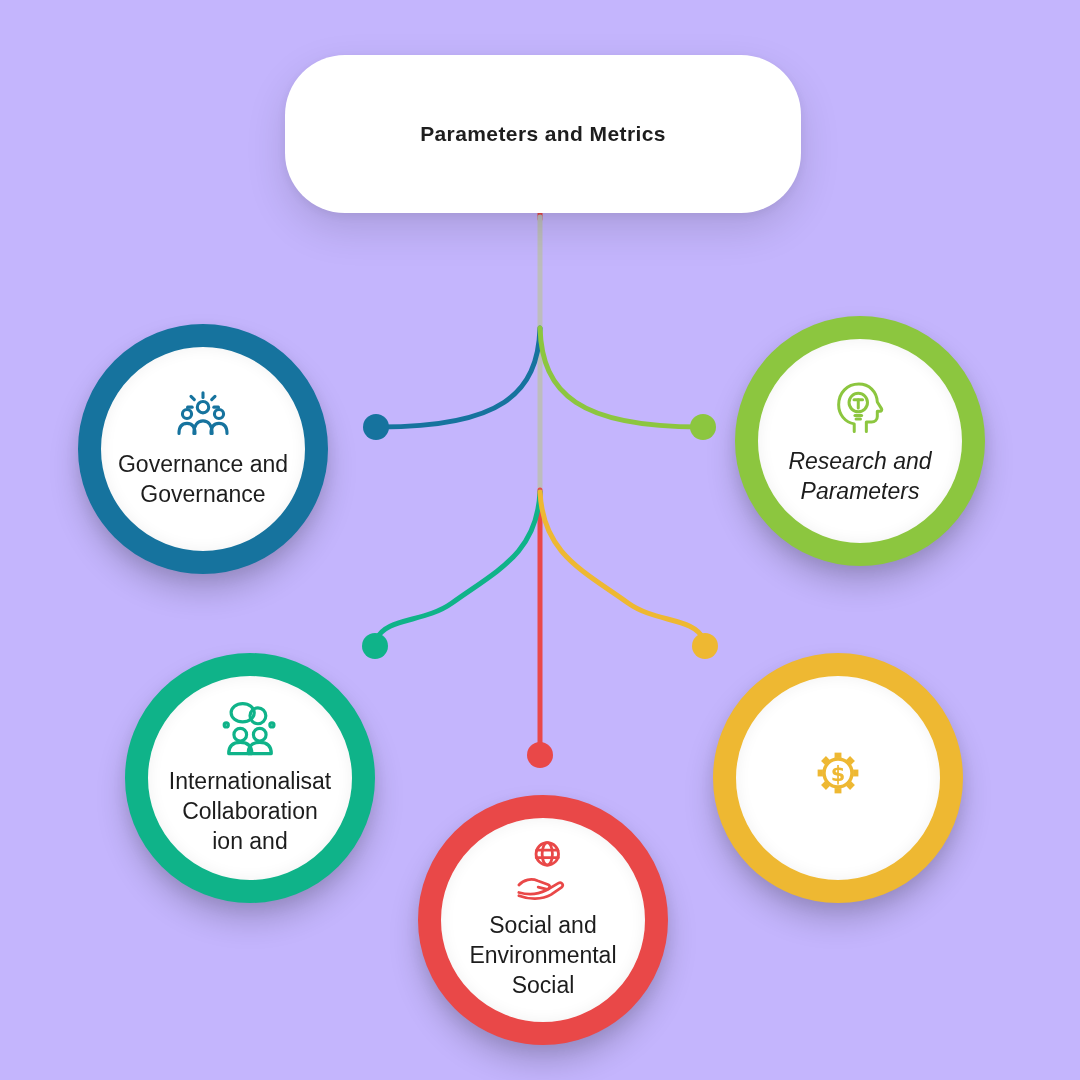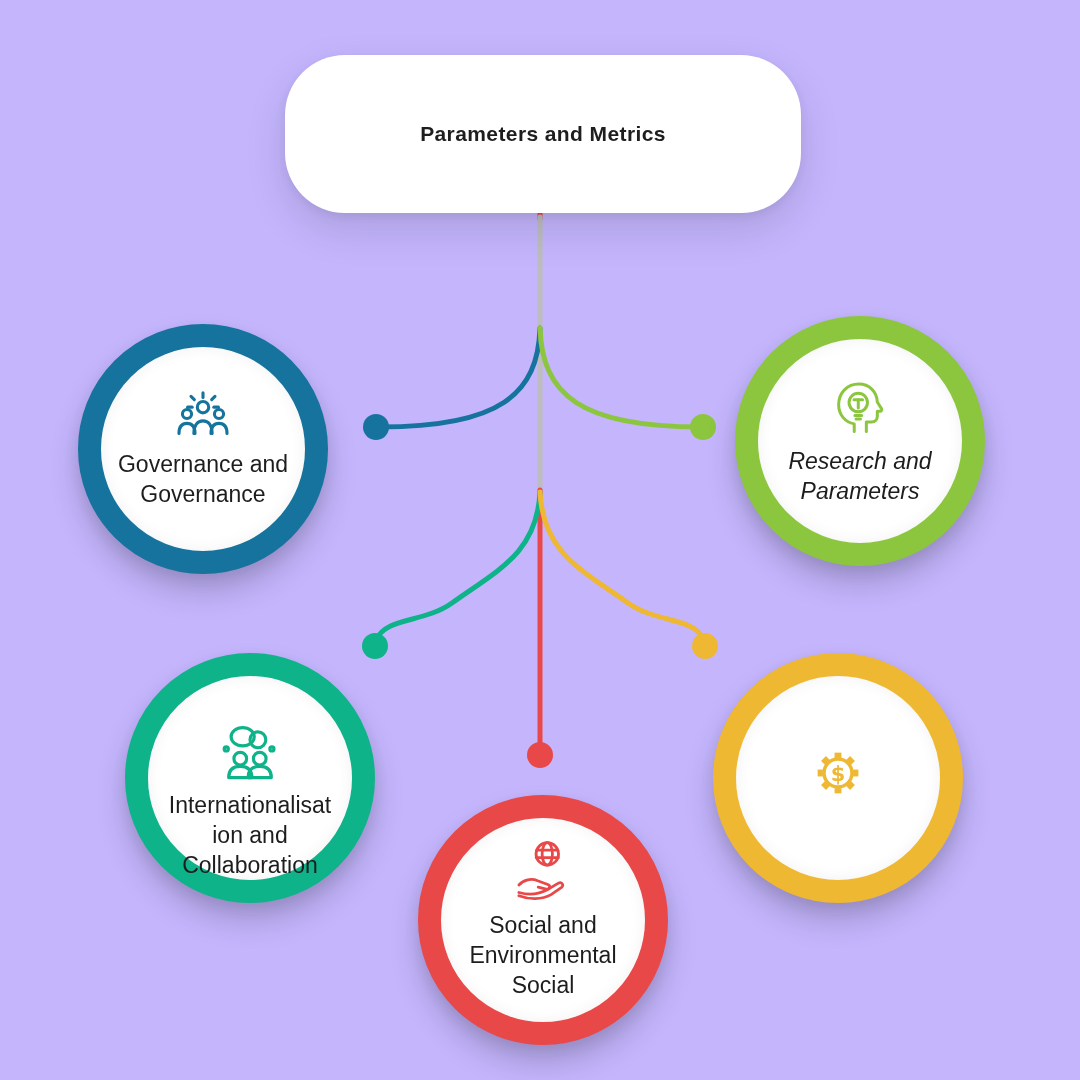--- a/index.html
+++ b/index.html
@@ -101,37 +101,37 @@
         <path d="M27.6 40.2 H33.4"></path>
           <path d="M28.6 43.2 H32.4"></path>
       </g>
     </svg>
     <div class="label">
       <div>Research and</div>
       <div>Parameters</div>
     </div>
   </div>
 
-  <div class="node node-internationalisation" style="border-color: rgb(15, 179, 137); justify-content: flex-end;">
+  <div class="node node-internationalisation" style="border-color: rgb(15, 179, 137);">
     <svg class="icon" width="66" height="56" viewBox="8 5 50 46">
       <g fill="none" stroke-width="2.6" stroke-linecap="round" stroke-linejoin="round" stroke="#0FB389">
         <ellipse cx="27" cy="15.5" rx="9.5" ry="7.5"></ellipse>
         <circle cx="39.5" cy="18" r="6.5"></circle>
         <circle cx="13.5" cy="25.5" r="1.7"></circle>
         <circle cx="51" cy="25.5" r="1.7"></circle>
         <circle cx="25" cy="33.5" r="5.2"></circle>
         <circle cx="41" cy="33.5" r="5.2"></circle>
         <path d="M15.5 49 C15.5 42.5 19.5 39.8 25 39.8 C30.5 39.8 34.5 42.5 34.5 49 Z"></path>
         <path d="M31.5 49 C31.5 42.5 35.5 39.8 41 39.8 C46.5 39.8 50.5 42.5 50.5 49 Z"></path>
       </g>
     </svg>
     <div class="label">
       <div>Internationalisat</div>
+      <div>Collaboration</div>
       <div>ion and</div>
-      <div>Collaboration</div>
     </div>
   </div>
 
   <div class="node node-social" style="border-color: rgb(233, 72, 72);">
     <svg class="icon" width="64" height="60" viewBox="6 4 52 56">
       <g fill="none" stroke-width="2.6" stroke-linecap="round" stroke-linejoin="round" stroke="#E94848">
         <circle cx="36" cy="17" r="10.5"></circle>
         <ellipse cx="36" cy="17" rx="4.8" ry="10.5"></ellipse>
         <path d="M26.2 13.5 H45.8"></path>
           <path d="M25.7 20.5 H46.3"></path>

